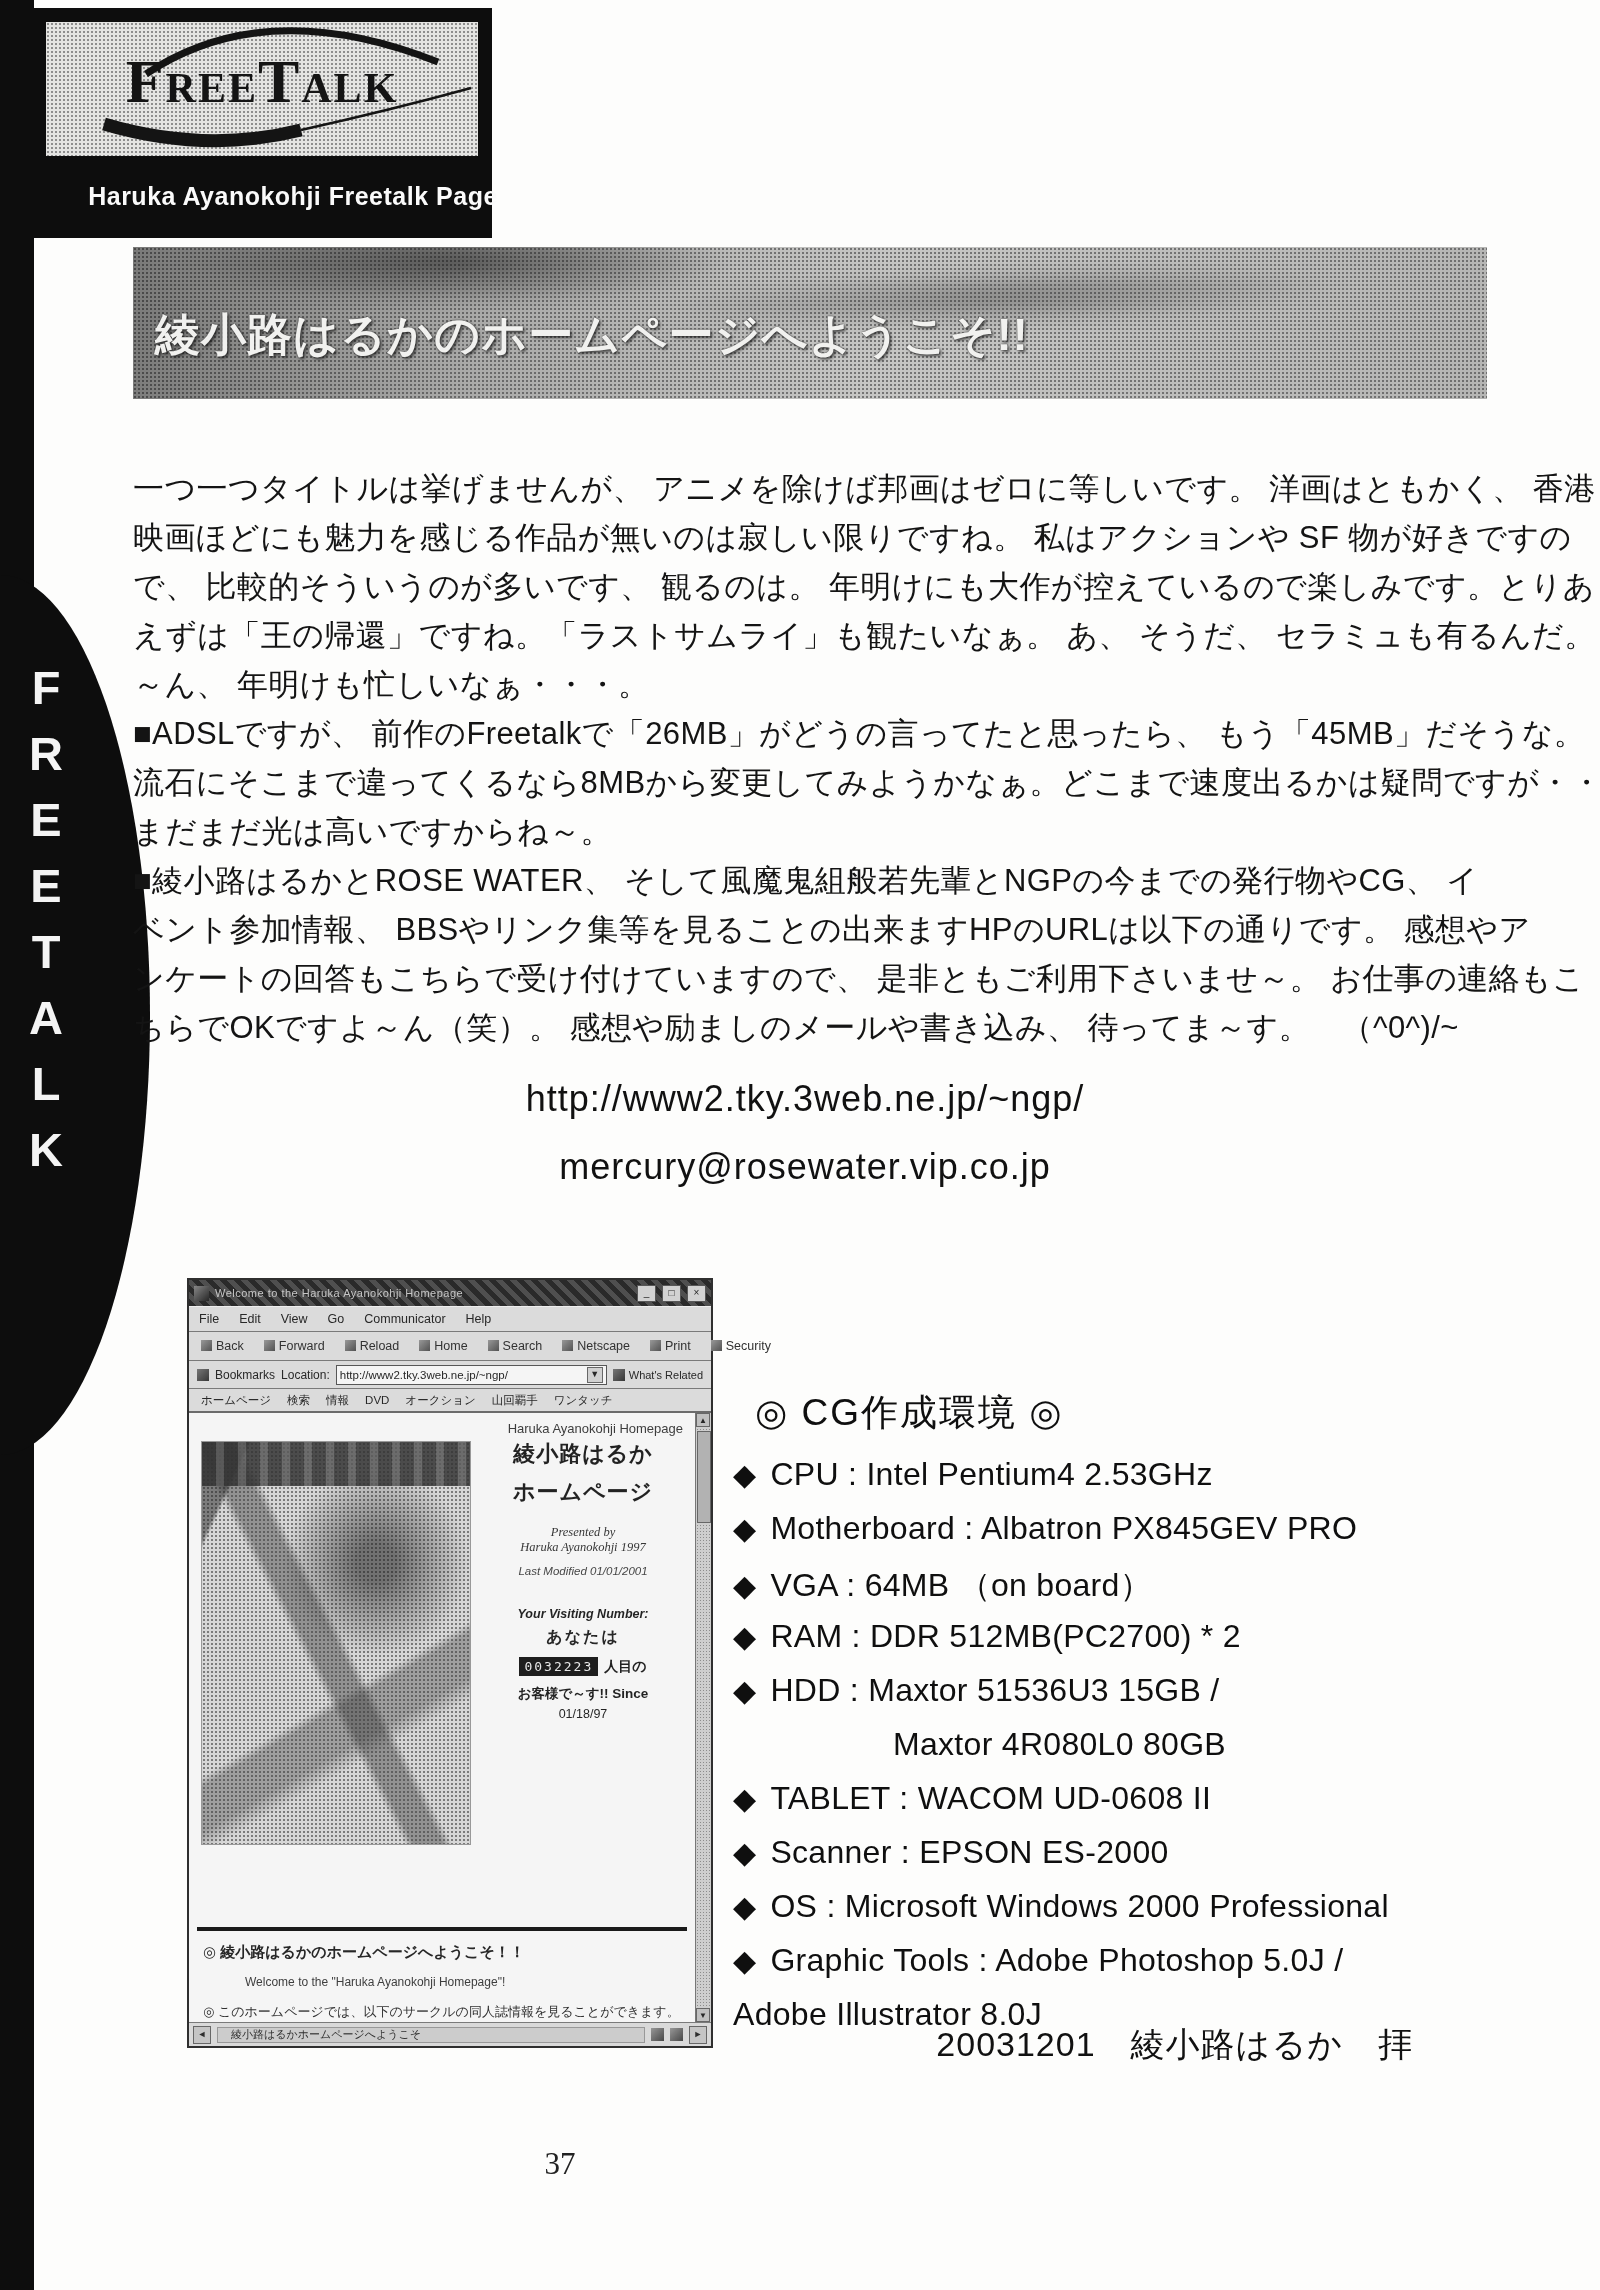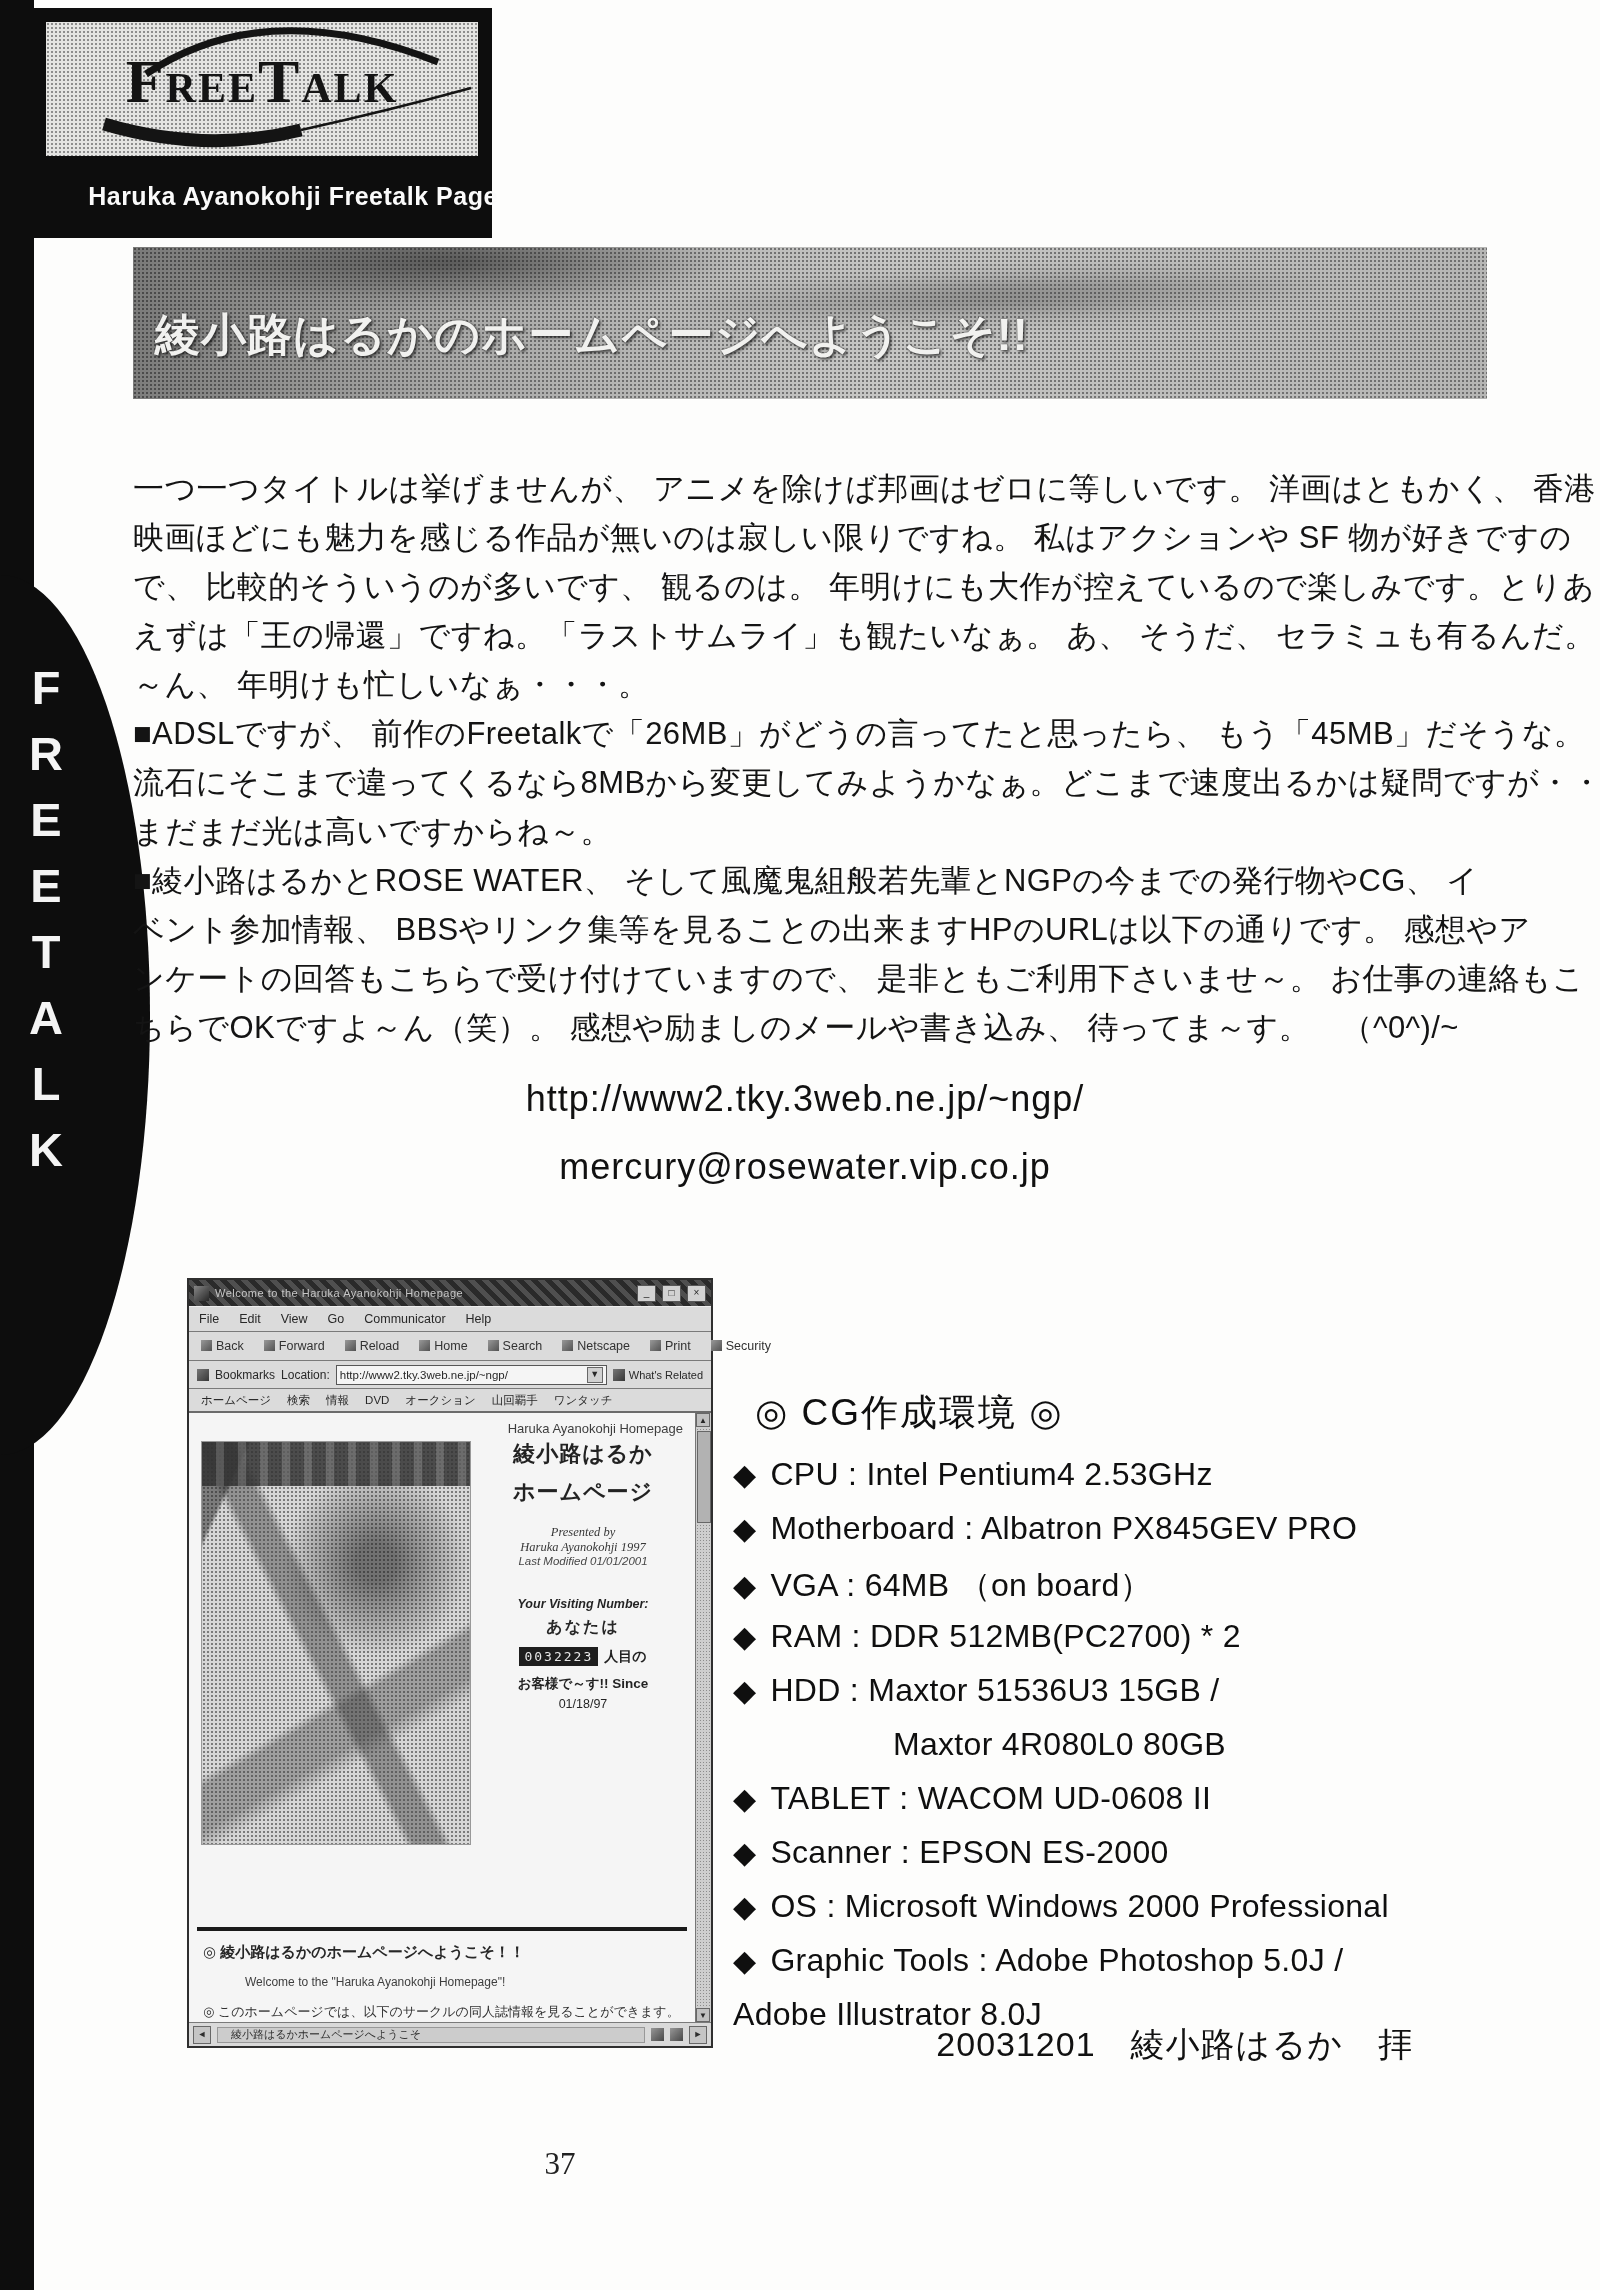--- a/index.html
+++ b/index.html
@@ -74,21 +74,21 @@
         linear-gradient(115deg,rgba(30,30,30,.5) 0 10%,transparent 11%),
         linear-gradient(62deg,transparent 42%,rgba(60,60,60,.45) 44% 50%,transparent 52%),
         linear-gradient(150deg,transparent 60%,rgba(50,50,50,.35) 62% 70%,transparent 74%),
         radial-gradient(circle,#7a7a7a 1px,transparent 1.3px);
       background-size:auto,auto,auto,auto,4px 4px;border:1px solid #9a9a9a;}
   .shot-band{position:absolute;left:0;top:0;right:0;height:44px;
       background:repeating-linear-gradient(90deg,#2f2f2f 0 14px,#575757 14px 22px);opacity:.85;}
   .homecol{position:absolute;left:290px;top:26px;width:208px;text-align:center;color:#1d1d1d;}
   .site-title{font-size:22px;font-weight:bold;letter-spacing:1px;}
   .pres{font-family:"Liberation Serif","DejaVu Serif",serif;font-style:italic;font-size:12.5px;color:#333;}
-  .lastmod{font-style:italic;font-size:11.5px;color:#444;}
+  .lastmod{font-style:italic;font-size:11.5px;color:#444;margin-top:10px;}
   .visitlabel{font-style:italic;font-weight:bold;font-size:12.5px;margin-top:30px;}
   .anata{font-size:16px;font-weight:bold;margin-top:6px;letter-spacing:2px;color:#222;}
   .counter-row{margin-top:9px;display:flex;justify-content:center;align-items:center;gap:6px;}
   .counter{background:#191919;color:#ededed;font-family:"DejaVu Sans Mono","Liberation Mono",monospace;
            font-size:13px;padding:2px 5px;letter-spacing:2px;}
   .meno{font-size:14px;font-weight:bold;}
   .okyaku{font-size:13.5px;font-weight:bold;margin-top:9px;}
   .since{font-size:12.5px;margin-top:4px;}
   .content-hr{position:absolute;left:8px;right:24px;top:514px;height:4px;background:#151515;}
   .welcome-jp{position:absolute;left:14px;top:530px;font-size:15px;font-weight:bold;color:#222;}

